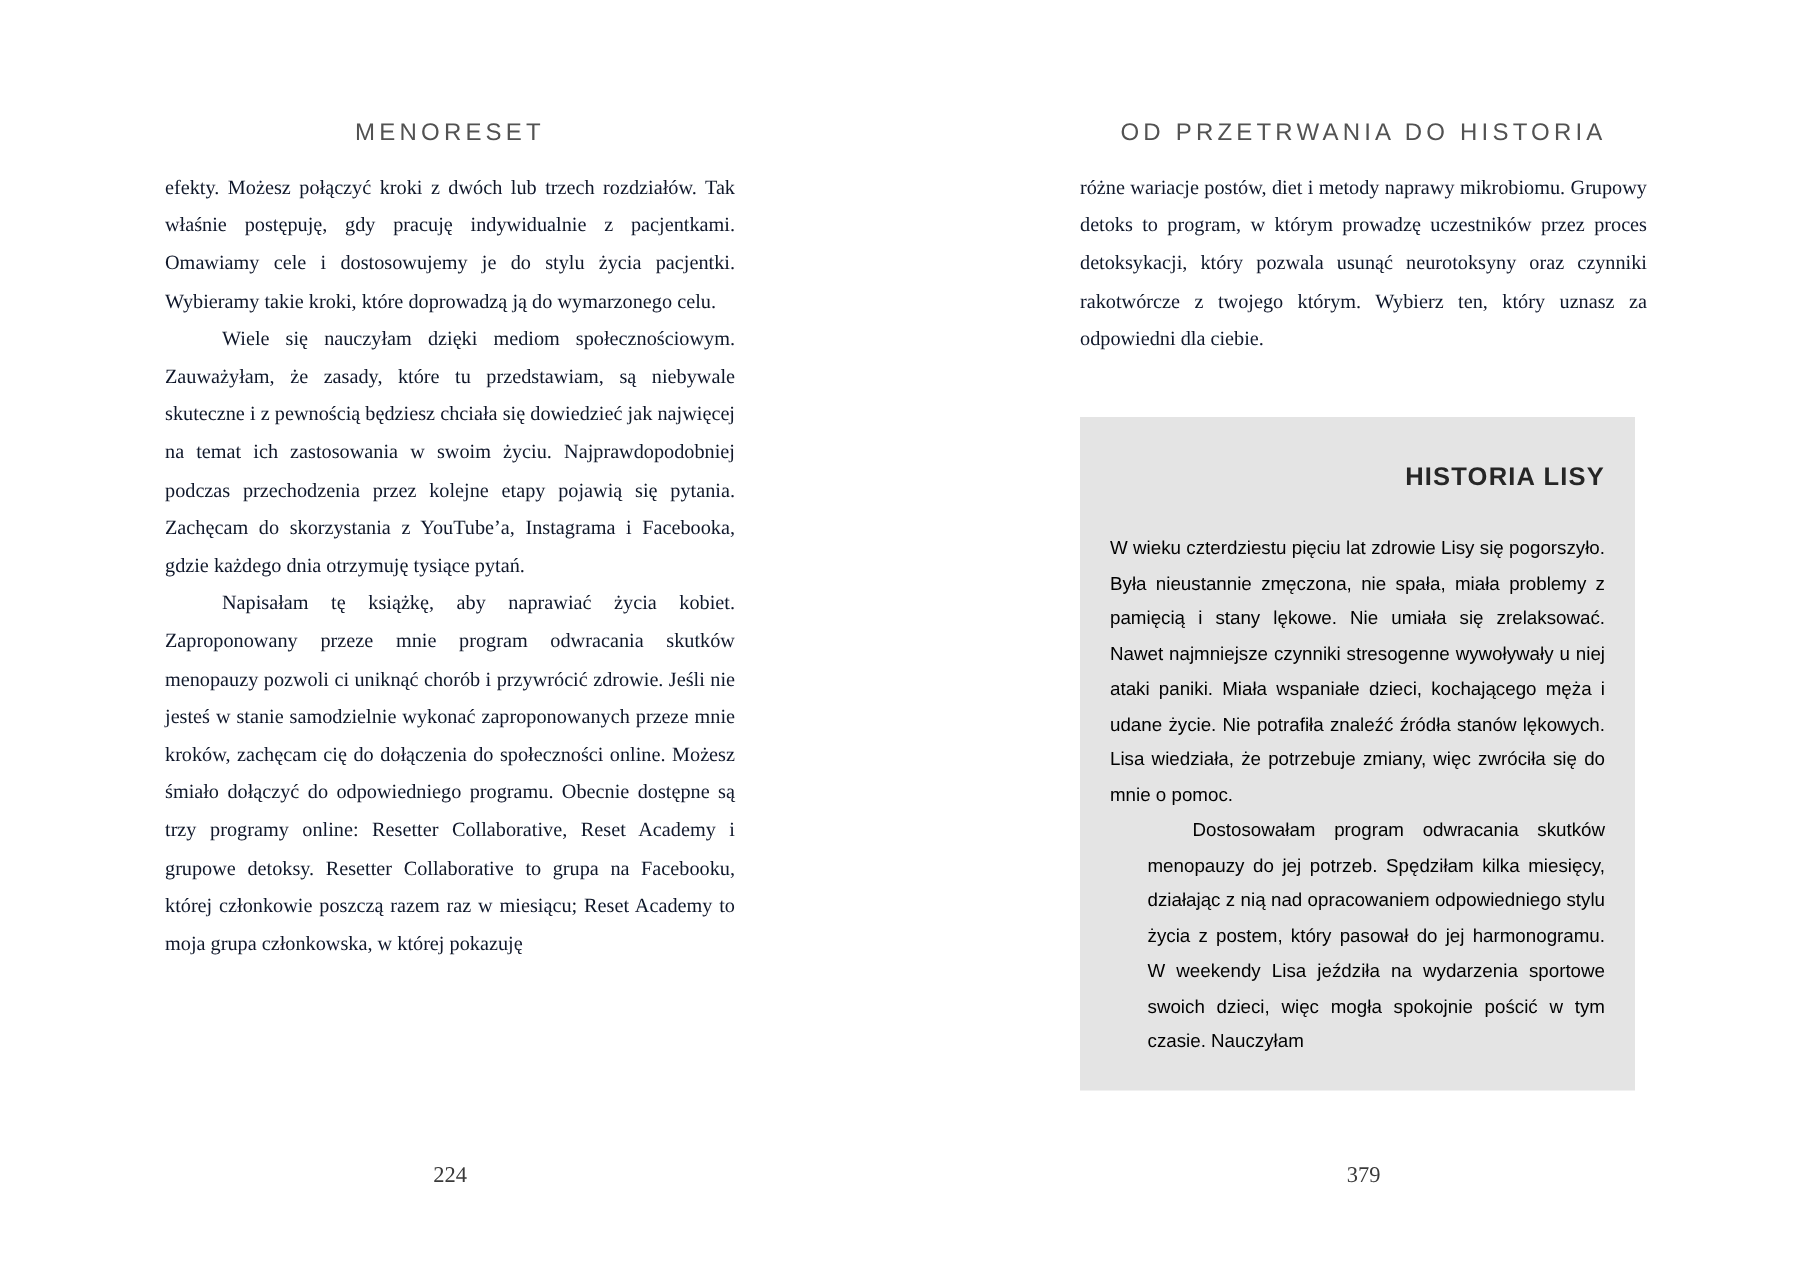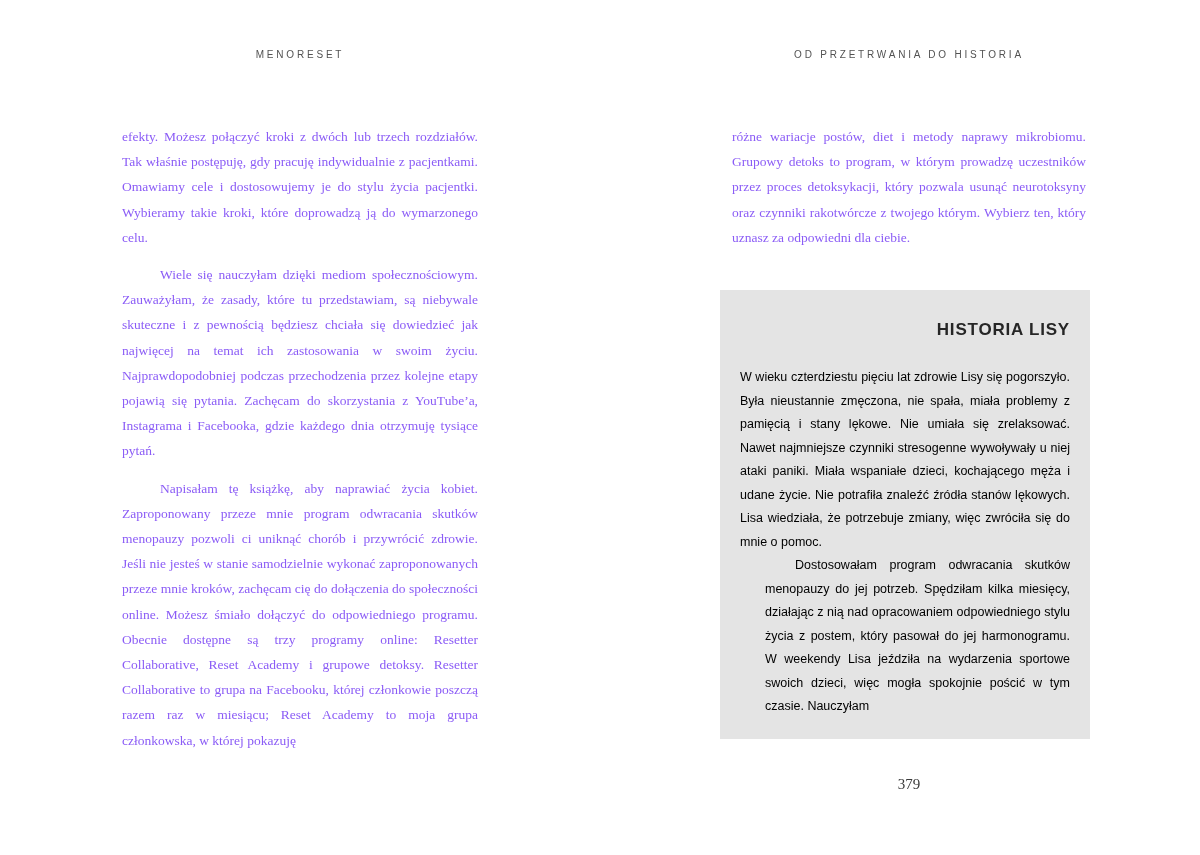--- a/index.html
+++ b/index.html
@@ -19,43 +19,43 @@
     position: absolute;
     top: 0;
     width: 600px;
     height: 855px;
   }
   .page-left  { left: 0; }
   .page-right { left: 600px; }
 
   .running-header {
     position: absolute;
-    top: 49px;
+    top: 80px;
     font-family: "Liberation Sans", sans-serif;
-    font-size: 10px;
+    font-size: 16px;
     letter-spacing: 2.8px;
     color: #525252;
     text-align: center;
     white-space: nowrap;
   }
   .page-left  .running-header { left: 110px; width: 380px; }
   .page-right .running-header { left: 120px; width: 378px; }
 
   .body-text {
     position: absolute;
     top: 112px;
   }
   .page-left  .body-text { left: 110px; width: 380px; }
   .page-right .body-text { left: 120px; width: 378px; }
 
   .body-text p {
-    margin: 12px;
+    margin: 0;
     font-size: 13.5px;
     line-height: 25.2px;
-    color: #8b5cf6;
+    color: #0f172a;
     text-align: justify;
     hyphens: auto;
     -webkit-hyphens: auto;
   }
   .body-text p.indent { text-indent: 38px; }
 
   .story-box {
     box-sizing: border-box;
     width: 370px;
     margin-top: 40px;
@@ -101,20 +101,21 @@
 
   <div class="page page-left">
     <div class="running-header">MENORESET</div>
 
     <div class="body-text">
       <p>efekty. Możesz połączyć kroki z dwóch lub trzech rozdziałów. Tak właśnie postępuję, gdy pracuję indywidualnie z pacjentkami. Omawiamy cele i dostosowujemy je do stylu życia pacjentki. Wybieramy takie kroki, które doprowadzą ją do wymarzonego celu.</p>
       <p class="indent">Wiele się nauczyłam dzięki mediom społecznościowym. Zauważyłam, że zasady, które tu przedstawiam, są niebywale skuteczne i z pewnością będziesz chciała się dowiedzieć jak najwięcej na temat ich zastosowania w swoim życiu. Najprawdopodobniej podczas przechodzenia przez kolejne etapy pojawią się pytania. Zachęcam do skorzystania z YouTube’a, Instagrama i Facebooka, gdzie każdego dnia otrzymuję tysiące pytań.</p>
       <p class="indent">Napisałam tę książkę, aby naprawiać życia kobiet. Zaproponowany przeze mnie program odwracania skutków menopauzy pozwoli ci uniknąć chorób i przywrócić zdrowie. Jeśli nie jesteś w stanie samodzielnie wykonać zaproponowanych przeze mnie kroków, zachęcam cię do dołączenia do społeczności online. Możesz śmiało dołączyć do odpowiedniego programu. Obecnie dostępne są trzy programy online: Resetter Collaborative, Reset Academy i grupowe detoksy. Resetter Collaborative to grupa na Facebooku, której członkowie poszczą razem raz w miesiącu; Reset Academy to moja grupa członkowska, w której pokazuję</p>
     </div>
 
+    <div class="page-number">224</div>
   </div>
 
   <div class="page page-right">
     <div class="running-header">OD PRZETRWANIA DO HISTORIA</div>
 
     <div class="body-text">
       <p>różne wariacje postów, diet i metody naprawy mikrobiomu. Grupowy detoks to program, w którym prowadzę uczestników przez proces detoksykacji, który pozwala usunąć neurotoksyny oraz czynniki rakotwórcze z twojego którym. Wybierz ten, który uznasz za odpowiedni dla ciebie.</p>
 
       <div class="story-box">
         <div class="box-title">HISTORIA LISY</div>

